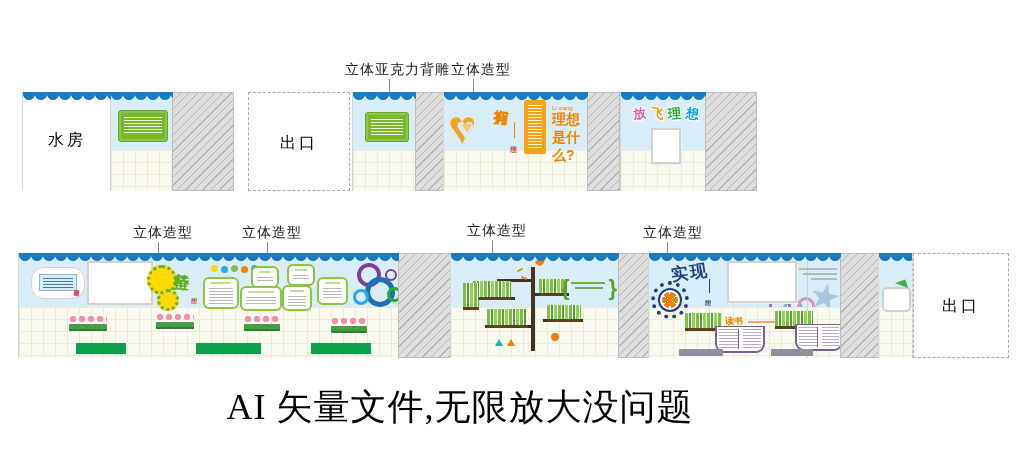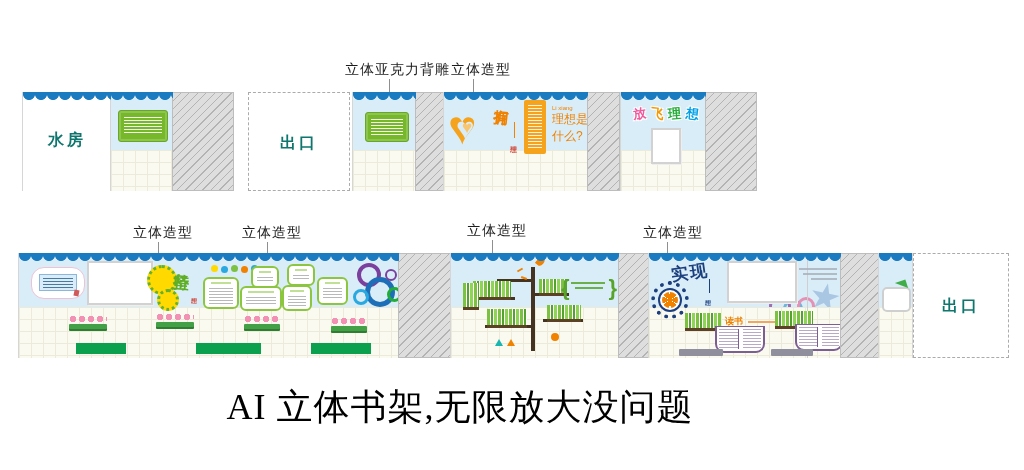--- a/index.html
+++ b/index.html
@@ -17,21 +17,21 @@
   .floor{position:absolute;left:0;right:0;bottom:0;background:#fbfaf0;
          background-image:linear-gradient(#ecead9 1px,transparent 1px),linear-gradient(90deg,#ecead9 1px,transparent 1px);
          background-size:12px 12px}
   .s1 .floor{height:41px}.s2 .floor{height:51px}
   .scallop{position:absolute;top:0;left:0;right:0;height:7px;border-top:2px solid #1a7bc0;
            background-image:radial-gradient(circle at 6px 0,#1a7bc0 5.6px,rgba(26,123,192,0) 6.4px);
            background-size:12px 7px;background-repeat:repeat-x;z-index:6}
   .hatch{background-color:#dedede;border:1px solid #bdbdbd;
          background-image:repeating-linear-gradient(135deg,rgba(0,0,0,0) 0 5px,#b3b3b3 5px 6px)}
   .exitp{background:#fff;border:1px dashed #ababab}
-  .roomlabel{position:absolute;width:100%;text-align:center;font-size:16px;font-weight:bold;color:#0f766e;letter-spacing:3px}
+  .roomlabel{position:absolute;width:100%;text-align:center;font-size:16px;font-weight:normal;color:#000000;letter-spacing:3px}
   .whiteframe{position:absolute;background:#fff;border:2px solid #d2d2d2;box-shadow:1px 1px 0 #eee}
   .gsign{position:absolute;background:#76b82a;border:1px solid #69a626;border-radius:3px;
          box-shadow:inset 0 0 0 2px rgba(255,255,255,.18)}
   .tlines{position:absolute;background-image:repeating-linear-gradient(180deg,currentColor 0 1px,rgba(0,0,0,0) 1px 3px)}
   .vtext{writing-mode:vertical-rl;text-orientation:upright;line-height:1}
   .gear{position:absolute;border-radius:50%;background:#ffd900;border:3px dotted #66b12c}
   .gpanel{position:absolute;background:#fff;border:2px solid #8cc63f;border-radius:6px}
   .gpanel i{display:block;height:2px;margin:3px 6px 2px;background:#8cc63f;opacity:.55}
   .gpanel .tl{position:absolute;left:4px;right:4px;top:9px;bottom:3px;color:#9a9a9a;opacity:.7;
               background-image:repeating-linear-gradient(180deg,currentColor 0 1px,rgba(0,0,0,0) 1px 3px)}
@@ -113,21 +113,21 @@
         <span style="position:absolute;left:14px;top:15px;font-size:17px;line-height:17px;color:#f8c671">♥</span>
       </div>
       <div class="vtext abs" style="left:52px;top:6px;font-size:15px;font-weight:bold;color:#f08200;transform:rotate(6deg)">拥有</div>
       <div class="abs" style="left:70px;top:30px;width:1px;height:16px;background:#f08200"></div>
       <div class="vtext abs" style="left:66px;top:48px;font-size:7px;color:#d03a2a">理想</div>
       <div class="abs" style="left:80px;top:8px;width:22px;height:54px;background:#f5a31d;border-radius:2px">
         <div class="tlines" style="left:4px;right:4px;top:5px;bottom:5px;color:#fff;opacity:.85"></div>
       </div>
       <div class="abs" style="left:108px;top:13px;width:36px;color:#f08200">
         <div style="font-size:6px">Li xiang</div>
-        <div style="font-size:12px;font-weight:normal">理想是什么?</div>
+        <div style="font-size:14px;font-weight:bold">理想是什么?</div>
       </div>
     </div>
 
     <div class="panel hatch" style="left:565px;width:31px"></div>
 
     <div class="panel" style="left:598px;width:85px">
       <div class="band"></div>
         <div class="floor"></div>
       <div class="scallop"></div>
       <div class="abs" style="left:10px;top:12px;width:70px;text-align:center">
@@ -316,16 +316,16 @@
       <div class="scallop"></div>
       <div class="abs" style="left:3px;top:34px;width:25px;height:21px;background:#fff;border:2px solid #cfcfcf;border-radius:5px"></div>
       <span class="abs" style="left:17px;top:28px;width:0;height:0;border-left:11px solid transparent;border-top:9px solid #3fae49;transform:rotate(-18deg)"></span>
     </div>
 
     <div class="panel exitp" style="left:895px;width:94px">
       <div class="roomlabel" style="top:42px">出口</div>
     </div>
   </div>
 
-  <div class="title">AI 立体书架,无限放大没问题</div>
+  <div class="title">AI 矢量文件,无限放大没问题</div>
 
 
 </div>
 
 </body></html>

